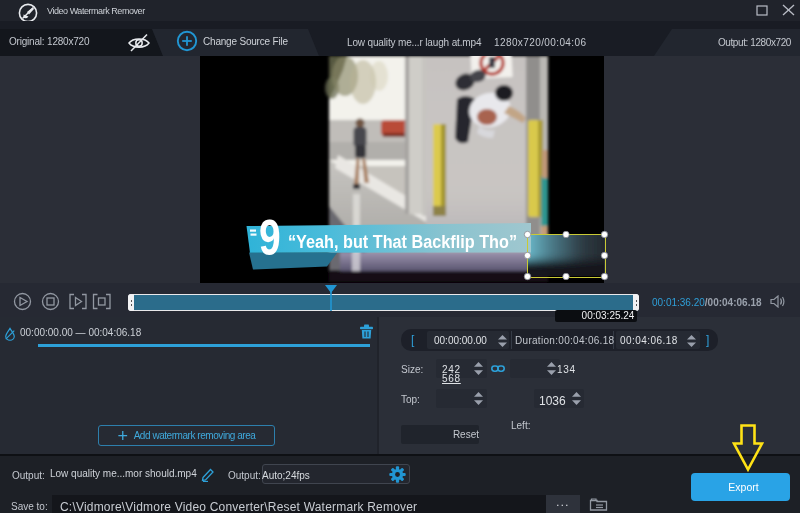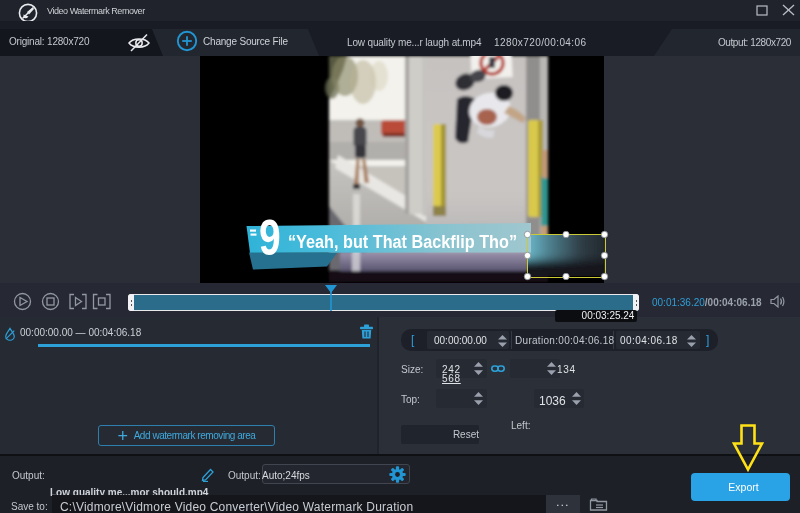--- a/index.html
+++ b/index.html
@@ -314,21 +314,21 @@
   <div class="abs" style="left:401px;top:425px;width:78px;height:19px;background:#20242c;border-radius:2px;color:#c3c7ce;font-size:10px;line-height:19px;text-align:right;">Reset</div>
 
   <svg class="abs" style="left:728px;top:424px;z-index:12;" width="45" height="50" viewBox="0 0 45 50">
     <path d="M13.5 1.5 L26.5 1.5 L26.5 19.5 L34 19.5 L20 45.5 L6 19.5 L13.5 19.5 Z" fill="none" stroke="#ffe216" stroke-width="2.6"></path>
   </svg>
 
   <div class="abs" style="left:0;top:454px;width:800px;height:2px;background:#0e1014;"></div>
   <div class="abs" style="left:0;top:456px;width:800px;height:57px;background:#1d2026;"></div>
 
   <div class="abs txt" style="left:12px;top:469.5px;font-size:10px;">Output:</div>
-  <div class="abs txt" style="left:50px;top:487px;font-size:10px;color:#cfd3d9;font-weight:bold;">Low quality me...mor should.mp4</div>
+  <div class="abs txt" style="left:50px;top:468px;font-size:10px;color:#cfd3d9;">Low quality me...mor should.mp4</div>
 
   <svg class="abs" style="left:201px;top:468px;" width="13" height="14" viewBox="0 0 13 14">
     <path d="M2 9.5 L9.5 1.5 L12 4 L4.5 12 L1.5 12.5 Z" fill="none" stroke="#2da0d8" stroke-width="1.3"></path>
     <line x1="2" y1="13.5" x2="7" y2="13.5" stroke="#2da0d8" stroke-width="1.3"></line>
   </svg>
   <div class="abs txt" style="left:228px;top:469.5px;font-size:10px;">Output:</div>
   <div class="abs" style="left:262px;top:464px;width:148px;height:20px;background:#23262e;border:1px solid #40454f;border-radius:3px;box-sizing:border-box;"></div>
   <div class="abs txt" style="left:262px;top:469.5px;font-size:10px;color:#d6dade;">Auto;24fps</div>
 
   <svg class="abs" style="left:389px;top:466px;" width="17" height="17" viewBox="0 0 17 17">
@@ -343,21 +343,21 @@
         <rect x="-1.6" y="-8.2" width="3.2" height="4.5" rx="1" transform="rotate(315)"></rect>
       <circle cx="0" cy="0" r="5.6"></circle>
     </g>
     <circle cx="8.5" cy="8.5" r="2.4" fill="#1d2026"></circle>
   </svg>
 
   <div class="abs" style="left:691px;top:473px;width:99px;height:28px;background:#29a3e6;border-radius:4px;color:#ffffff;font-size:10.5px;line-height:28px;text-align:center;text-indent:6px;">Export</div>
 
   <div class="abs txt" style="left:11px;top:500.5px;font-size:10px;">Save to:</div>
   <div class="abs" style="left:52px;top:495px;width:494px;height:18px;background:#14161b;"></div>
-  <div class="abs txt" style="left:60px;top:499.5px;font-size:12px;letter-spacing:0.2px;color:#c9cdd3;">C:\Vidmore\Vidmore Video Converter\Video Watermark Duration</div>
+  <div class="abs txt" style="left:60px;top:499.5px;font-size:12px;letter-spacing:0.2px;color:#c9cdd3;">C:\Vidmore\Vidmore Video Converter\Reset Watermark Remover</div>
   <div class="abs" style="left:546px;top:495px;width:34px;height:18px;background:#2e323b;color:#e2e5ea;font-size:11px;line-height:15px;text-align:center;letter-spacing:1.5px;">...</div>
 
   <svg class="abs" style="left:589px;top:497px;" width="19" height="15" viewBox="0 0 19 15">
     <path d="M1.5 3.5 L1.5 13 L17.5 13 L17.5 4.5 L8 4.5 L8 3.5 Z" fill="none" stroke="#9298a2" stroke-width="1.3"></path>
     <path d="M2.5 2 L7 2 L7 3.5 L2.5 3.5 Z" fill="none" stroke="#9298a2" stroke-width="1.2"></path>
     <line x1="7" y1="8" x2="14" y2="8" stroke="#9298a2" stroke-width="1.2"></line>
     <line x1="7" y1="10.5" x2="14" y2="10.5" stroke="#9298a2" stroke-width="1.2"></line>
   </svg>
 
 </div>

